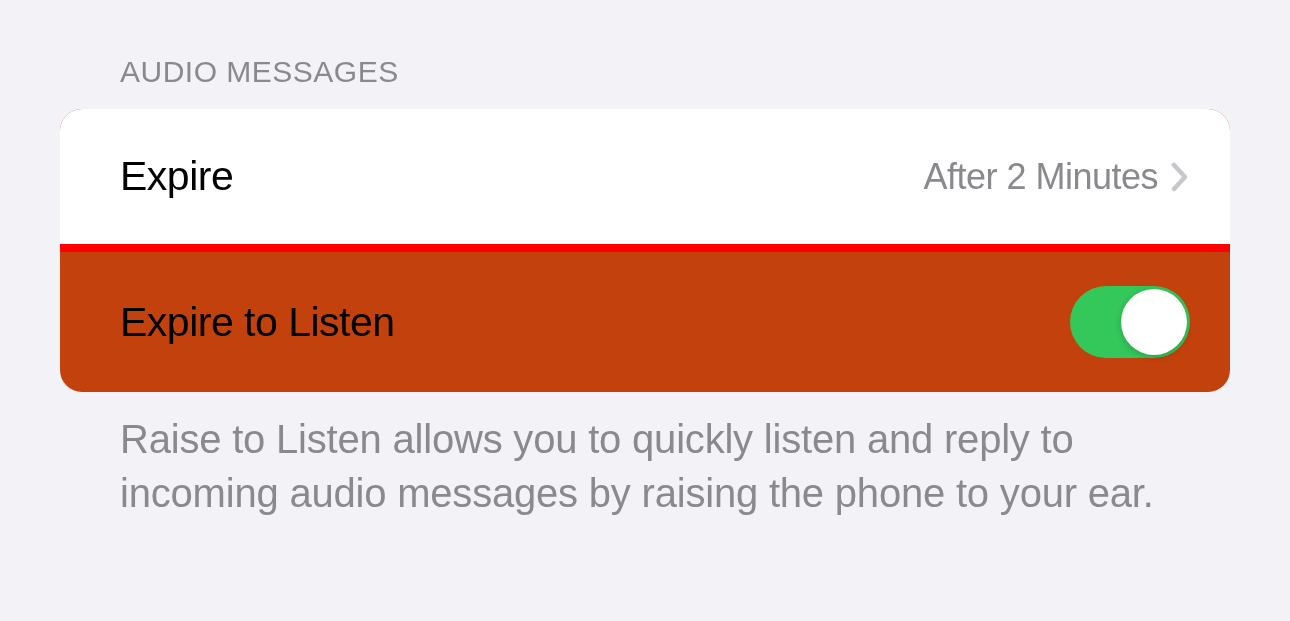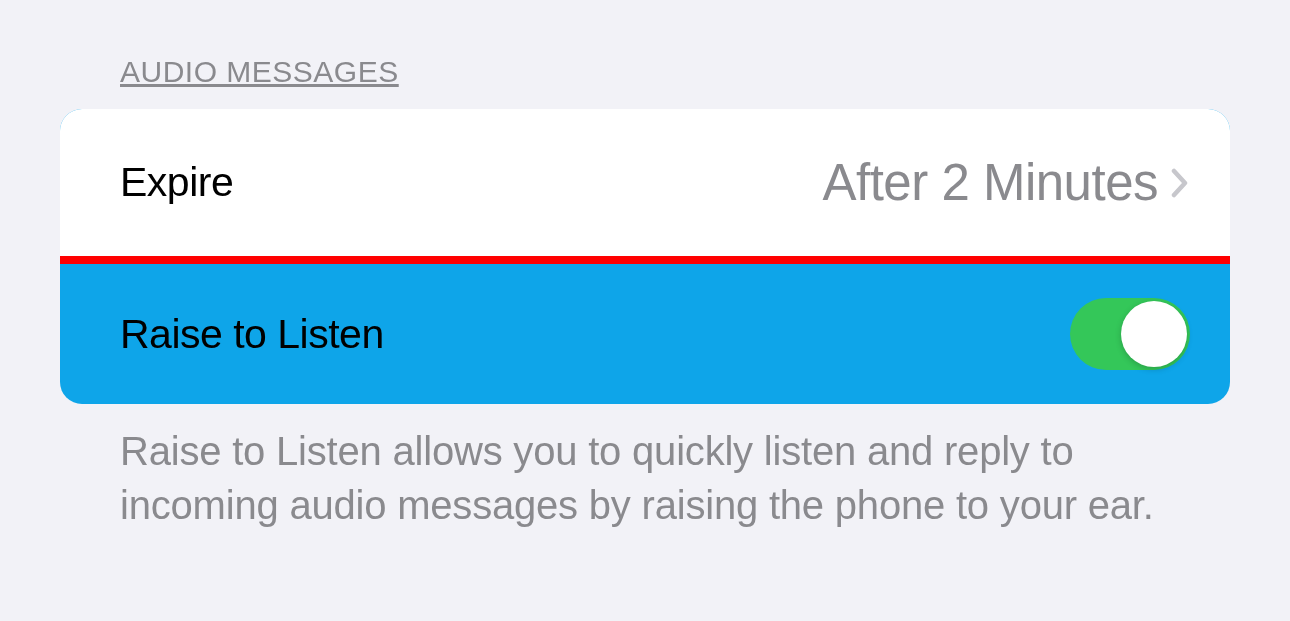--- a/index.html
+++ b/index.html
@@ -16,24 +16,23 @@
     }
     .container {
       padding: 55px 60px 0 60px;
     }
     .section-header {
       font-size: 30px;
       color: #8a8a8e;
       letter-spacing: 0.5px;
       padding: 0 0 20px 60px;
       font-weight: 400;
-      text-decoration: underline;
     }
     .settings-group {
-      background: #0ea5e9;
+      background: #c2410c;
       border-radius: 22px;
       overflow: hidden;
     }
     .highlight-wrapper {
       border: 8px solid #ff0000;
       margin: -8px -8px 0 -8px;
       border-radius: 8px 8px 0 0;
       position: relative;
       z-index: 2;
     }
@@ -54,21 +53,21 @@
       color: #000000;
       font-weight: 400;
       letter-spacing: -0.5px;
     }
     .row-right {
       display: flex;
       align-items: center;
       gap: 12px;
     }
     .row-value {
-      font-size: 51px;
+      font-size: 36px;
       color: #8a8a8e;
       font-weight: 400;
       letter-spacing: -0.5px;
     }
     .chevron {
       width: 20px;
       height: 35px;
       display: flex;
       align-items: center;
       justify-content: center;
@@ -119,21 +118,21 @@
           <div class="chevron">
             <svg viewBox="0 0 18 30" fill="none">
               <path d="M3 3 L14 15 L3 27" stroke="#c7c7cc" stroke-width="4.5" stroke-linecap="round" stroke-linejoin="round"></path>
             </svg>
           </div>
         </div>
       </div>
     </div>
 
     <div class="settings-row">
-      <div class="row-label">Raise to Listen</div>
+      <div class="row-label">Expire to Listen</div>
       <div class="toggle">
         <div class="toggle-knob"></div>
       </div>
     </div>
   </div>
 
   <div class="footer-text">Raise to Listen allows you to quickly listen and reply to incoming audio messages by raising the phone to your ear.</div>
 </div>
 
 </body></html>

